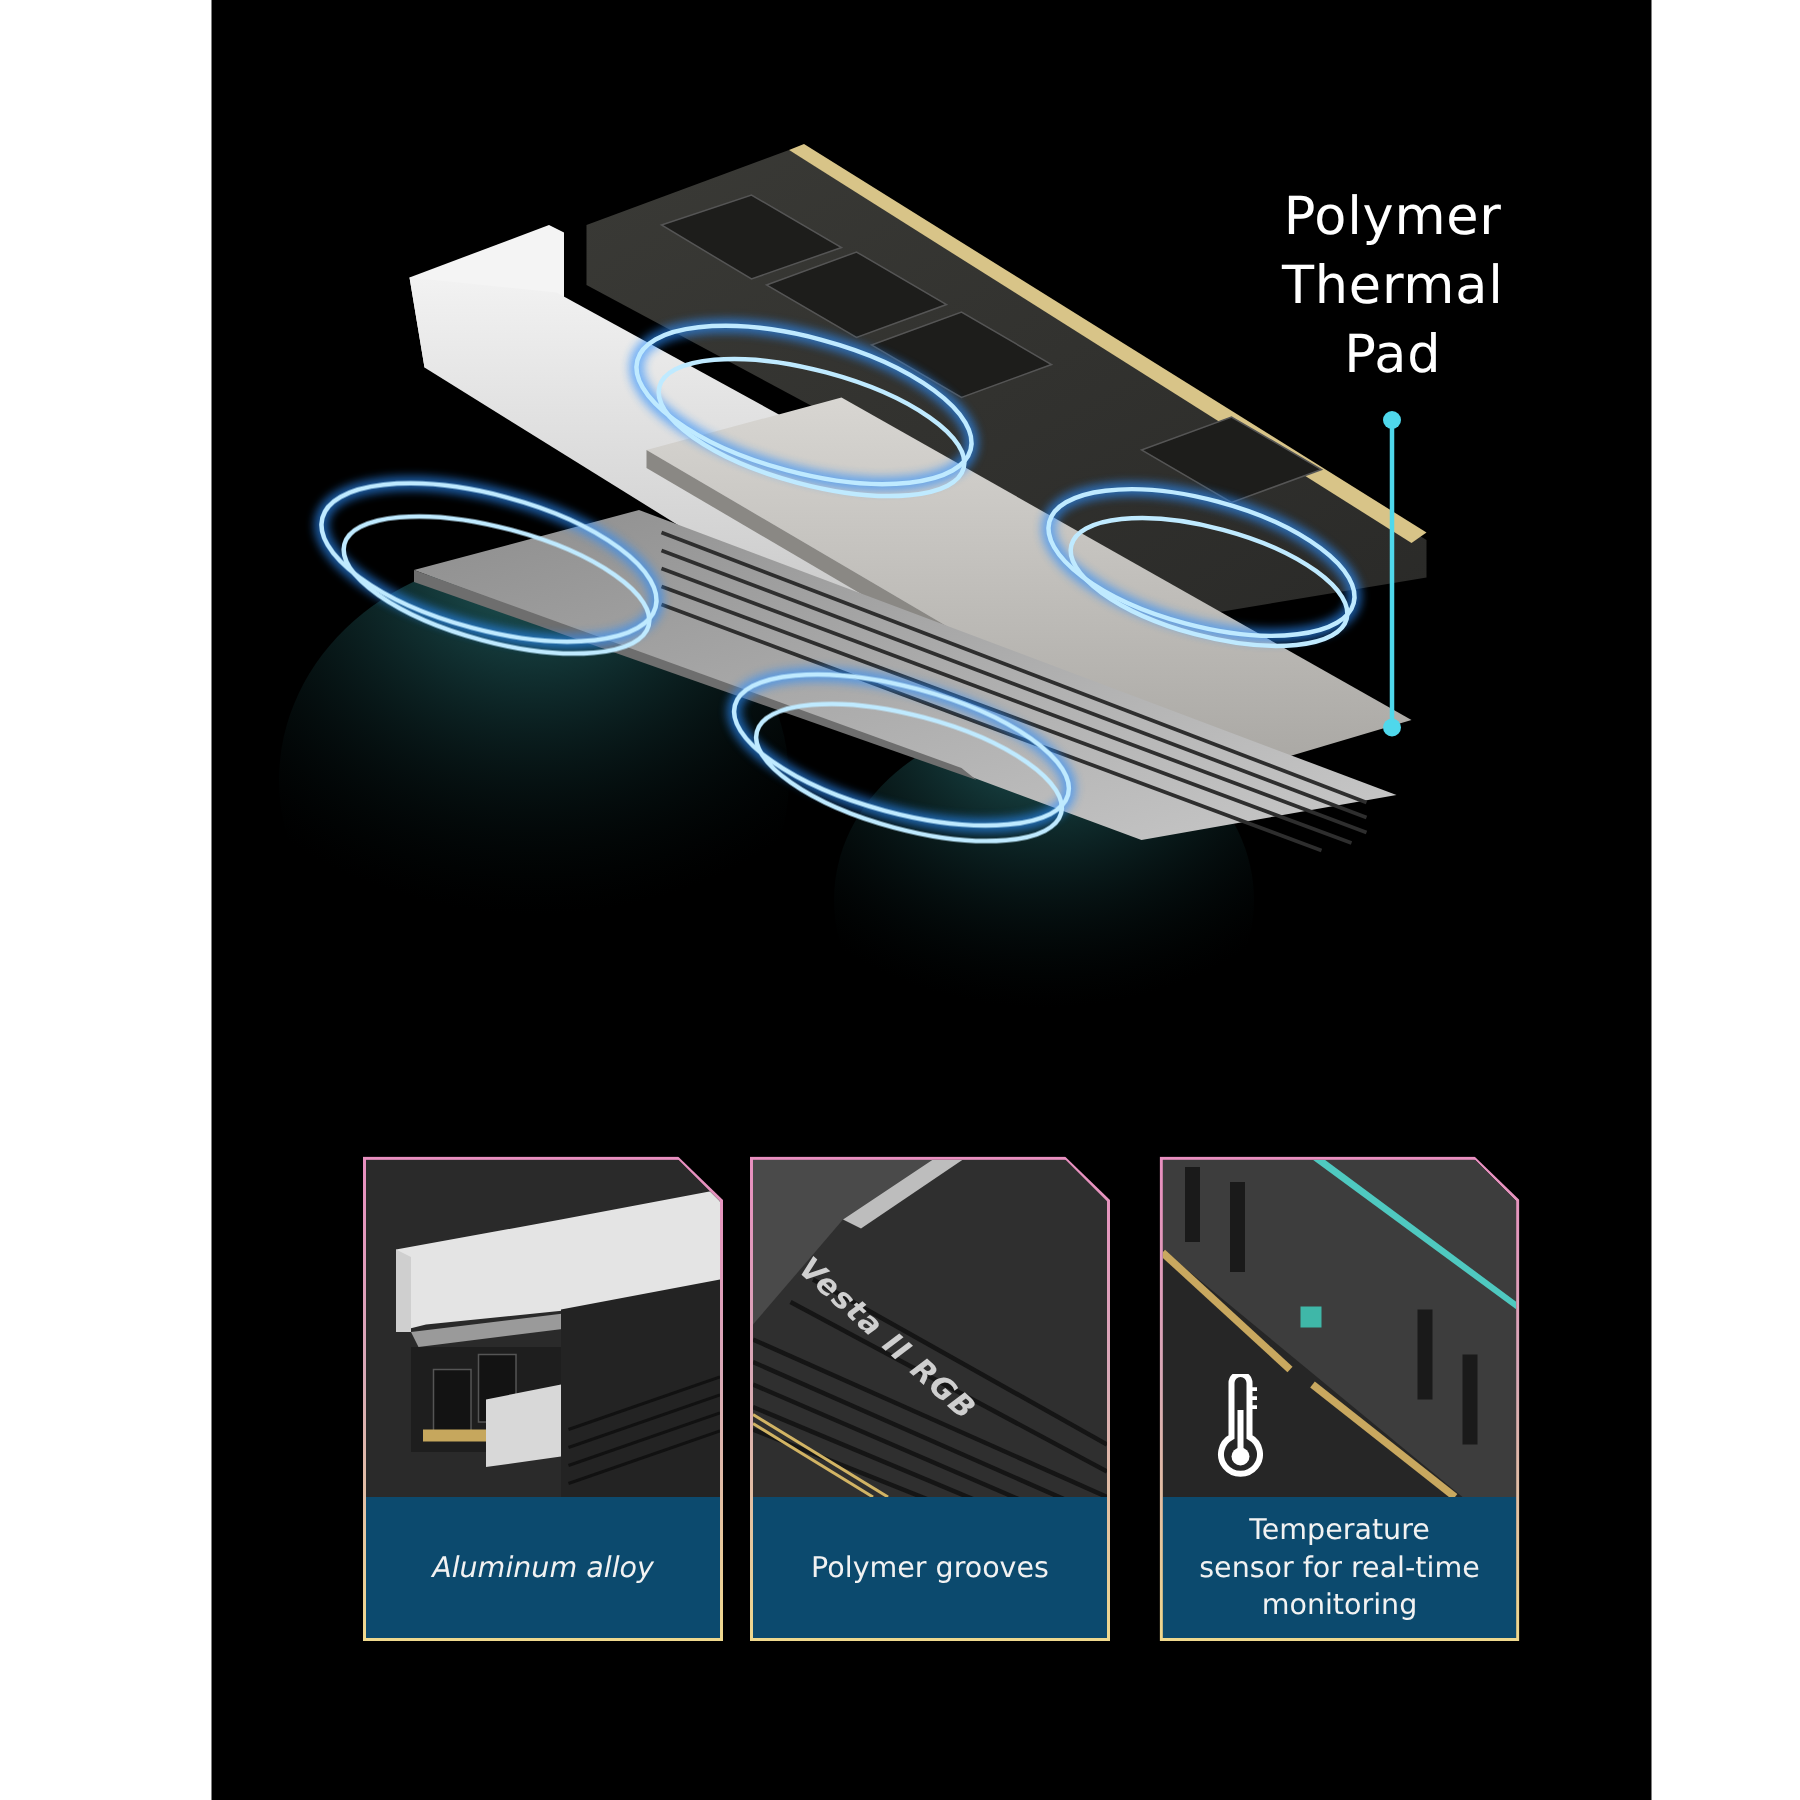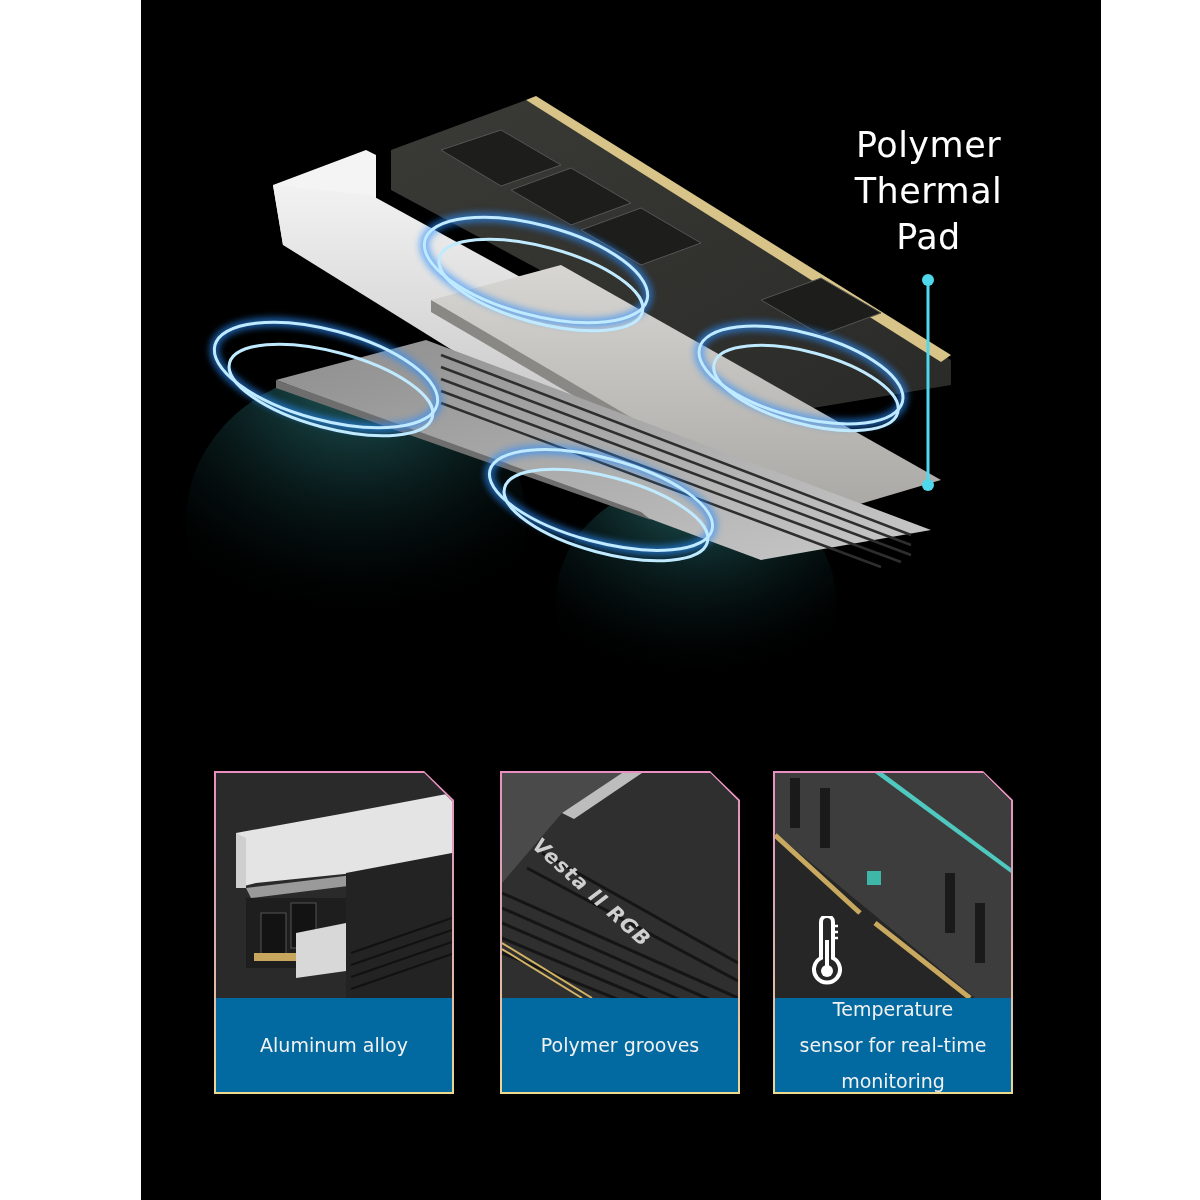--- a/index.html
+++ b/index.html
@@ -27,25 +27,25 @@
     background: linear-gradient(180deg, #e98fc0 0%, #d8a8b6 45%, #efd98e 100%);
   }
   .card-inner {
     position: absolute; left: 2px; top: 2px; right: 2px; bottom: 2px;
     clip-path: polygon(0 0, 208px 0, 236px 28px, 236px 319px, 0 319px);
     background: #262626; overflow: hidden;
   }
   .card-photo { position: absolute; left: 0; top: 0; width: 236px; height: 225px; }
   .card-caption {
     position: absolute; left: 0; top: 225px; width: 236px; height: 94px;
-    background: #0369a1; display: flex; align-items: center; justify-content: center;
-    color: #f2f2f2; font-size: 19px; line-height: 36px; text-align: center;
+    background: #0c4a6e; display: flex; align-items: center; justify-content: center;
+    color: #f2f2f2; font-size: 19px; line-height: 25px; text-align: center;
     padding: 12px 10px; white-space: pre-line;
   }
-  .card-1 { left: 73px; }
+  .card-1 { left: 101px; font-style: italic; }
   .card-2 { left: 359px; }
   .card-3 { left: 632px; }
 
   .thermo { position: absolute; left: 35px; top: 143px; width: 34px; height: 72px; }
   .vesta-label {
     position: absolute; left: 42px; top: 60px; color: #cfcfcf;
     font-family: "DejaVu Sans", sans-serif; font-weight: bold; font-style: italic;
     font-size: 20px; transform: rotate(42deg); transform-origin: left top;
     letter-spacing: 1px; white-space: nowrap;
   }

